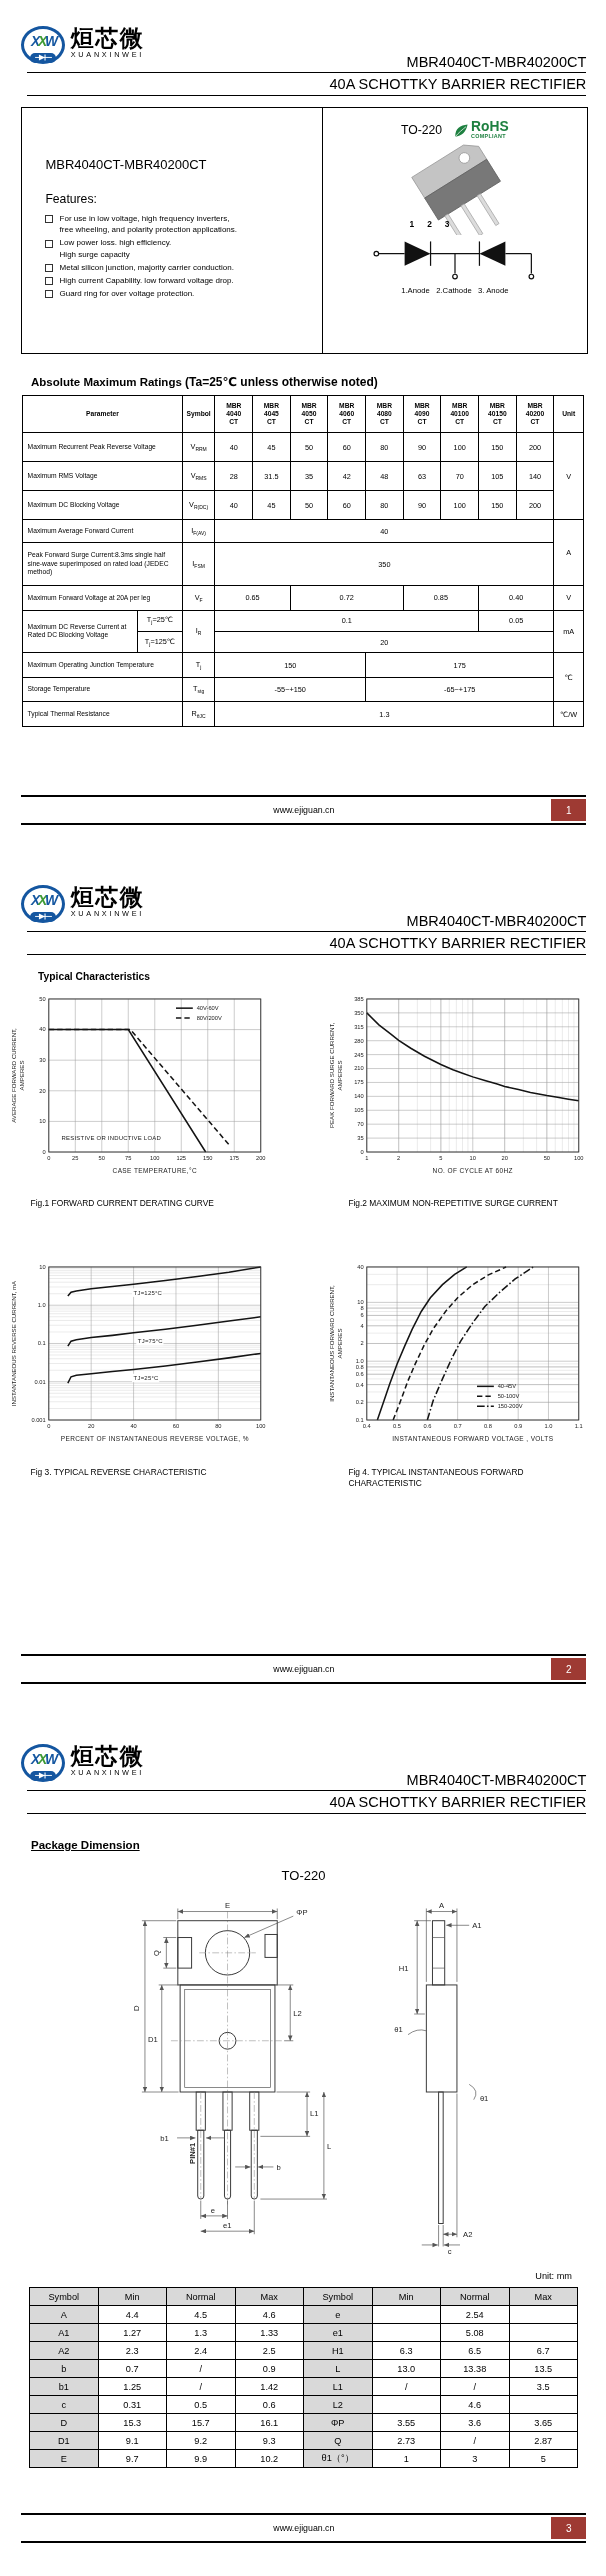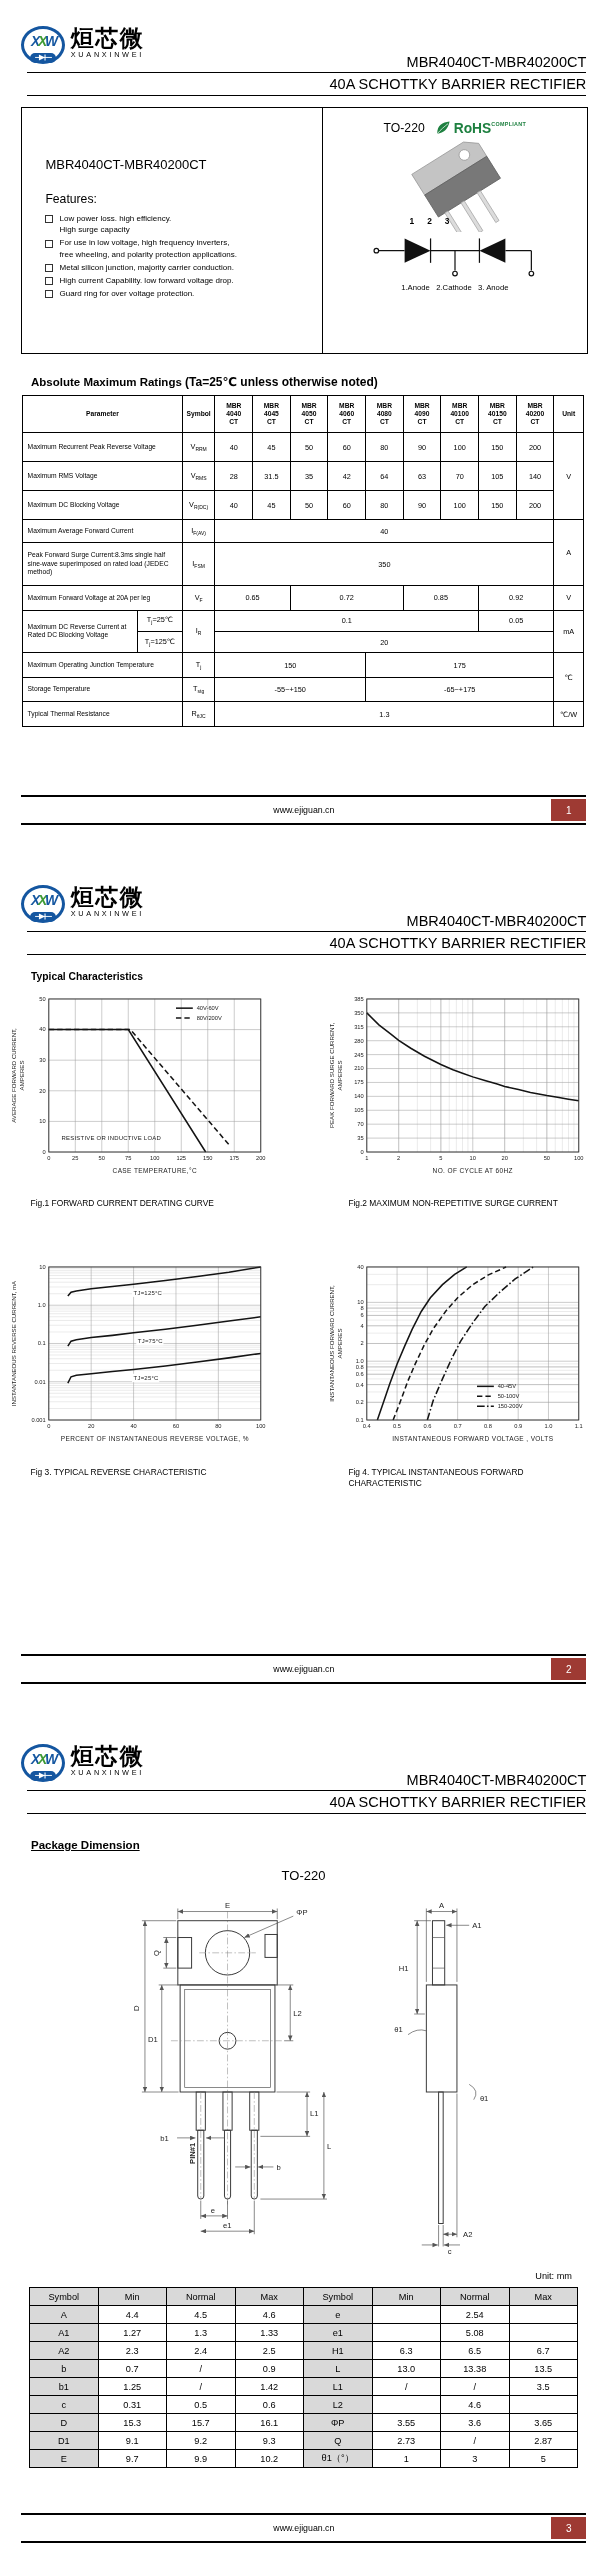--- a/index.html
+++ b/index.html
@@ -25,41 +25,41 @@
   .p1l{width:53%;box-sizing:border-box;}
   .p1r{flex:1;border-left:0.8px solid #000;box-sizing:border-box;}
   .pn{margin:49px 0 0 23px;font-size:13px;}
   .fth{margin:20px 0 6.9px 23px;font-size:12.2px;}
   .feat{display:flex;margin:1.5px 0 1.5px 23px;font-size:8px;line-height:11.5px;}
   .cb{width:6.1px;height:6.1px;border:0.8px solid #333;margin:2.3px 6.1px 0 0;flex:none;}
   .fl{display:block;}
   .pkgrow{display:flex;align-items:center;justify-content:center;gap:10.7px;margin-top:12.2px;}
   .to220{font-size:12.2px;}
   .rohs{display:flex;align-items:flex-end;gap:2.3px;}
-  .rohs-tx{display:flex;line-height:1;}
+  .rohs-tx{display:flex;flex-direction:column;line-height:1;}
   .rohs-t1{color:#1e8040;font-size:13.8px;font-weight:bold;}
   .rohs-t2{color:#1e8040;font-size:5.4px;font-weight:bold;letter-spacing:0.3px;}
   .pkg3d{display:block;margin:3.1px auto 0;}
   .dio{display:block;margin:0 auto;}
   .dcap{text-align:center;font-size:7.7px;margin-top:0;white-space:pre;}
   
   .amrh{position:absolute;top:375px;left:31px;font-size:11.5px;font-weight:bold;}
   .amrn{font-size:12px;}
   .amr{position:absolute;top:395px;left:22px;border-collapse:collapse;table-layout:fixed;width:562px;}
   .amr td,.amr th{border:0.8px solid #000;padding:1.5px 2.3px;font-size:7.3px;text-align:center;vertical-align:middle;}
   .amr th{font-weight:bold;font-size:6.7px;line-height:1.2;padding:2.3px 0.8px;}
   .amr .param{text-align:left;padding-left:4.6px;font-size:6.7px;line-height:1.25;}
   .amr sub{font-size:5px;}
   
   .pfoot{position:absolute;left:21.4px;right:20.7px;bottom:34px;height:26px;border-top:2.3px solid #000;border-bottom:2.3px solid #000;}
   .url{position:absolute;left:0;right:0;top:50%;transform:translateY(-50%);text-align:center;font-size:8.8px;}
   .pagebox{position:absolute;right:0;top:2.3px;bottom:2.3px;width:35px;background:#9e3a33;color:#fff;
     display:flex;align-items:center;justify-content:center;font-size:10px;}
   
-  .tch{position:absolute;top:112px;left:31px;font-size:10.3px;font-weight:bold;}
+  .tch{position:absolute;top:112px;left:38px;font-size:10.3px;font-weight:bold;}
   .cgrid{position:absolute;top:129px;left:9.2px;right:9.2px;display:grid;grid-template-columns:1fr 1fr;column-gap:7.7px;row-gap:17px;gap:47px;}
   .figcap{font-size:8.4px;margin:6.1px 0 0 21.4px;max-width:230px;line-height:1.35;}
   
   .pdh{position:absolute;top:121px;left:31px;font-size:11.5px;font-weight:bold;text-decoration:underline;}
   .p3t{position:absolute;top:150px;left:0;right:0;text-align:center;font-size:13px;}
   .pkgwrap{position:absolute;top:181px;left:50%;transform:translateX(-50%);}
   .oln{stroke:#3a3a3a;stroke-width:1.3;fill:none;}
   .dln{stroke:#555;stroke-width:0.9;fill:none;}
   .cln{stroke:#888;stroke-width:0.7;fill:none;stroke-dasharray:9,3,2,3;}
   .plab{font-size:10px;fill:#222;}
@@ -102,29 +102,29 @@
     </header>
 
     <div class="p1box">
       <div class="p1l">
         <div class="pn">MBR4040CT-MBR40200CT</div>
         <div class="fth">Features:</div>
         <div>
             <div class="feat">
               <span class="cb"></span>
               <span class="ftx">
-                <span class="fl">Low power loss. high efficiency.</span>
-                <span class="fl">High surge capacity</span>
+                <span class="fl">For use in low voltage, high frequency inverters,</span>
+                <span class="fl">free wheeling, and polarity protection applications.</span>
               </span>
             </div>
             <div class="feat">
               <span class="cb"></span>
               <span class="ftx">
-                <span class="fl">For use in low voltage, high frequency inverters,</span>
-                <span class="fl">free wheeling, and polarity protection applications.</span>
+                <span class="fl">Low power loss. high efficiency.</span>
+                <span class="fl">High surge capacity</span>
               </span>
             </div>
             <div class="feat">
               <span class="cb"></span>
               <span class="ftx">
                 <span class="fl">Metal silicon junction, majority carrier conduction.</span>
               </span>
             </div>
             <div class="feat">
               <span class="cb"></span>
@@ -231,21 +231,21 @@
             <td class="val">200</td>
             <td class="val" rowspan="3">V</td>
           </tr>
           <tr style="height:29px">
             <td class="param" colspan="2">Maximum RMS Voltage</td>
             <td class="val">V<sub>RMS</sub></td>
             <td class="val">28</td>
             <td class="val">31.5</td>
             <td class="val">35</td>
             <td class="val">42</td>
-            <td class="val">64</td>
+            <td class="val">48</td>
             <td class="val">63</td>
             <td class="val">70</td>
             <td class="val">105</td>
             <td class="val">140</td>
           </tr>
           <tr style="height:29px">
             <td class="param" colspan="2">Maximum DC Blocking Voltage</td>
             <td class="val">V<sub>R(DC)</sub></td>
             <td class="val">40</td>
             <td class="val">45</td>
@@ -267,21 +267,21 @@
             <td class="param" colspan="2">Peak Forward Surge Current:8.3ms single half sine-wave superimposed on rated load (JEDEC method)</td>
             <td class="val">I<sub>FSM</sub></td>
             <td class="val" colspan="9">350</td>
           </tr>
           <tr style="height:24.5px">
             <td class="param" colspan="2">Maximum Forward Voltage at 20A per leg</td>
             <td class="val">V<sub>F</sub></td>
             <td class="val" colspan="2">0.65</td>
             <td class="val" colspan="3">0.72</td>
             <td class="val" colspan="2">0.85</td>
-            <td class="val" colspan="2">0.92</td>
+            <td class="val" colspan="2">0.40</td>
             <td class="val">V</td>
           </tr>
           <tr style="height:21.4px">
             <td class="param" rowspan="2">Maximum DC Reverse Current at Rated DC Blocking Voltage</td>
             <td class="val">T<sub>j</sub>=25℃</td>
             <td class="val" rowspan="2">I<sub>R</sub></td>
             <td class="val" colspan="7">0.1</td>
             <td class="val" colspan="2">0.05</td>
             <td class="val" rowspan="2">mA</td>
           </tr>

